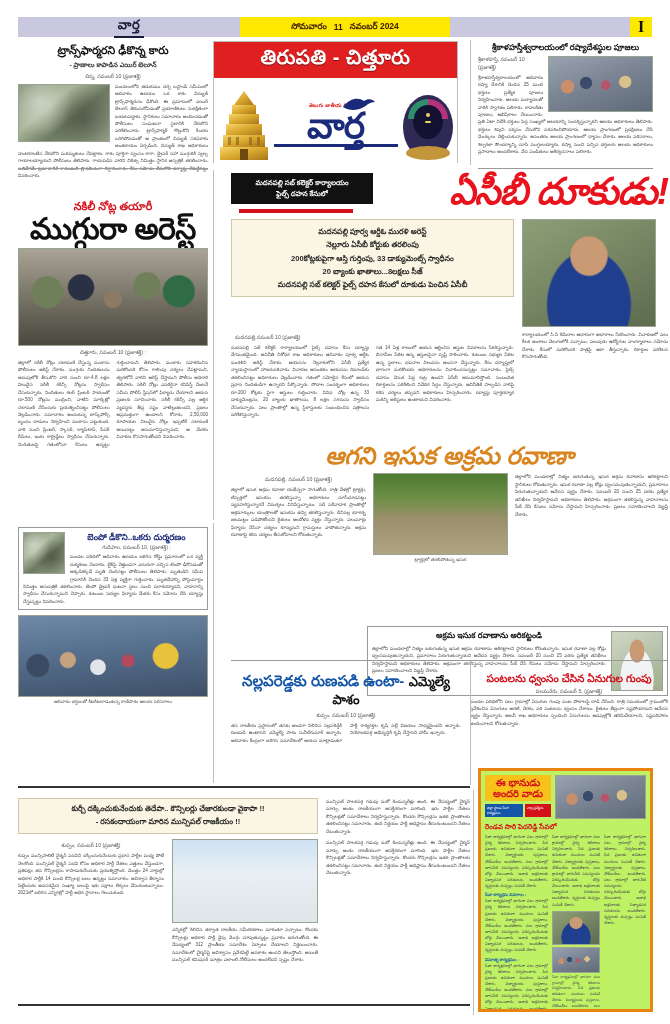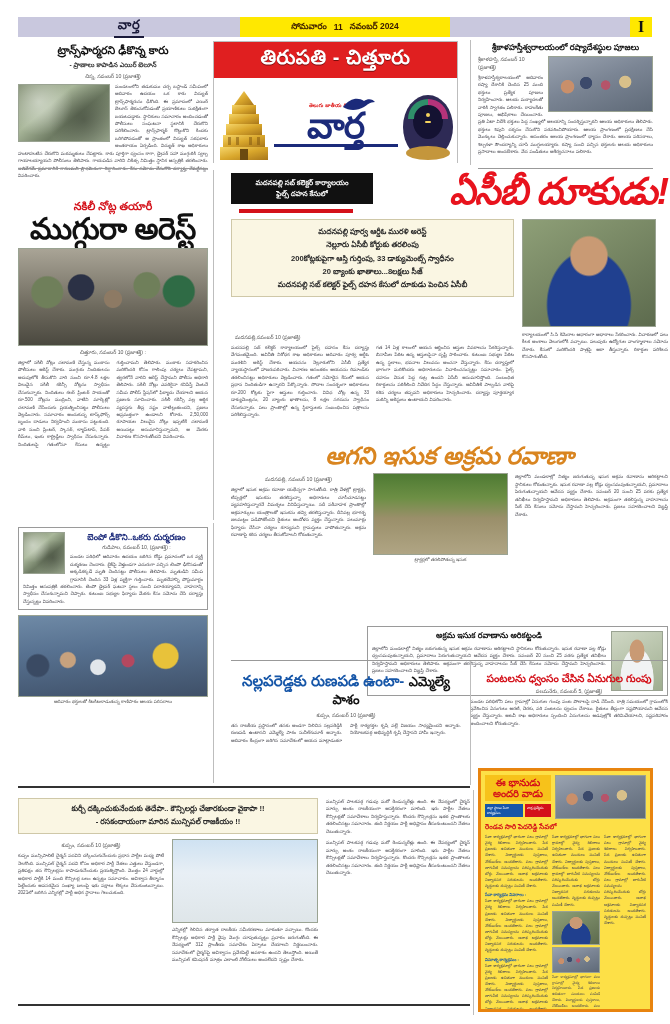--- a/index.html
+++ b/index.html
@@ -304,21 +304,21 @@
       <div style="flex:0 0 146px;">
         <div class="photo bldg" style="width:146px;height:84px;"></div>
         <div class="body-text" style="margin-top:3px;">ఎన్నికల్లో గెలిచిన తర్వాత రాజకీయ సమీకరణాలు మారుతూ వచ్చాయి. కొందరు కౌన్సిలర్లు అధికార పార్టీ వైపు మొగ్గు చూపుతున్నట్టు ప్రచారం జరుగుతోంది. ఈ నేపథ్యంలో 312 ప్రాంతీయ సమావేశం ఏర్పాటు చేయాలని నిర్ణయించారు. సమావేశంలో చైర్మన్‌పై అవిశ్వాసం ప్రవేశపెట్టే అవకాశం ఉందని తెలుస్తోంది. అయితే మున్సిపల్ కమిషనర్ మాత్రం ఎలాంటి నోటీసులు అందలేదని స్పష్టం చేశారు.</div>
       </div>
       <div class="body-text" style="flex:1;">మున్సిపల్ పాలకవర్గ గడువు మరో రెండున్నరేళ్లు ఉంది. ఈ నేపథ్యంలో చైర్మన్ మార్పు అంశం రాజకీయంగా ఆసక్తికరంగా మారింది. ఇరు పార్టీల నేతలు కౌన్సిలర్లతో సమావేశాలు నిర్వహిస్తున్నారు. కొందరు కౌన్సిలర్లను ఇతర ప్రాంతాలకు తరలించినట్టు సమాచారం. తుది నిర్ణయం పార్టీ అధిష్టానం తీసుకుంటుందని నేతలు చెబుతున్నారు.</div>
     </div>
   </div>
 
   <div class="hrule thick" style="left:18px;top:1004px;width:452px;"></div>
 
-  <div style="position:absolute;left:478px;top:768px;width:175px;height:244px;border:3px solid #e8840f;background:#fde047;padding:4px;overflow:hidden;">
+  <div style="position:absolute;left:478px;top:768px;width:175px;height:244px;border:3px solid #e8840f;background:#bef264;padding:4px;overflow:hidden;">
     <div style="display:flex;gap:4px;align-items:flex-start;">
       <div style="flex:0 0 66px;">
         <div style="background:#f7c21a;padding:2px;">
           <div style="font-size:10px;font-weight:bold;color:#d4111a;line-height:1.1;text-align:center;">ఈ భానుడు</div>
           <div style="font-size:10px;font-weight:bold;color:#d4111a;line-height:1.1;text-align:center;">అందరి వాడు</div>
         </div>
         <div style="display:flex;gap:2px;margin-top:3px;">
           <div style="flex:1;background:#1656a8;color:#fff;font-size:3.4px;padding:2px;line-height:1.35;">జిల్లా స్థాయి సేవా కార్యక్రమం</div>
           <div style="flex:0 0 26px;background:#d4111a;color:#fff;font-size:3.4px;padding:2px;line-height:1.35;">వార్త ప్రత్యేకం</div>
         </div>

